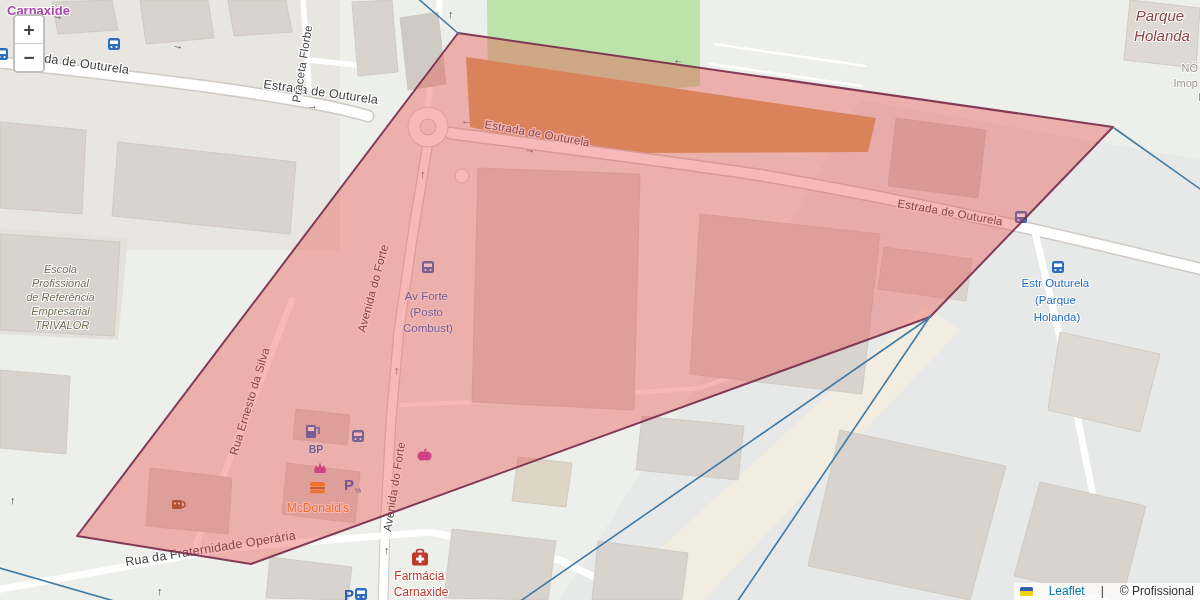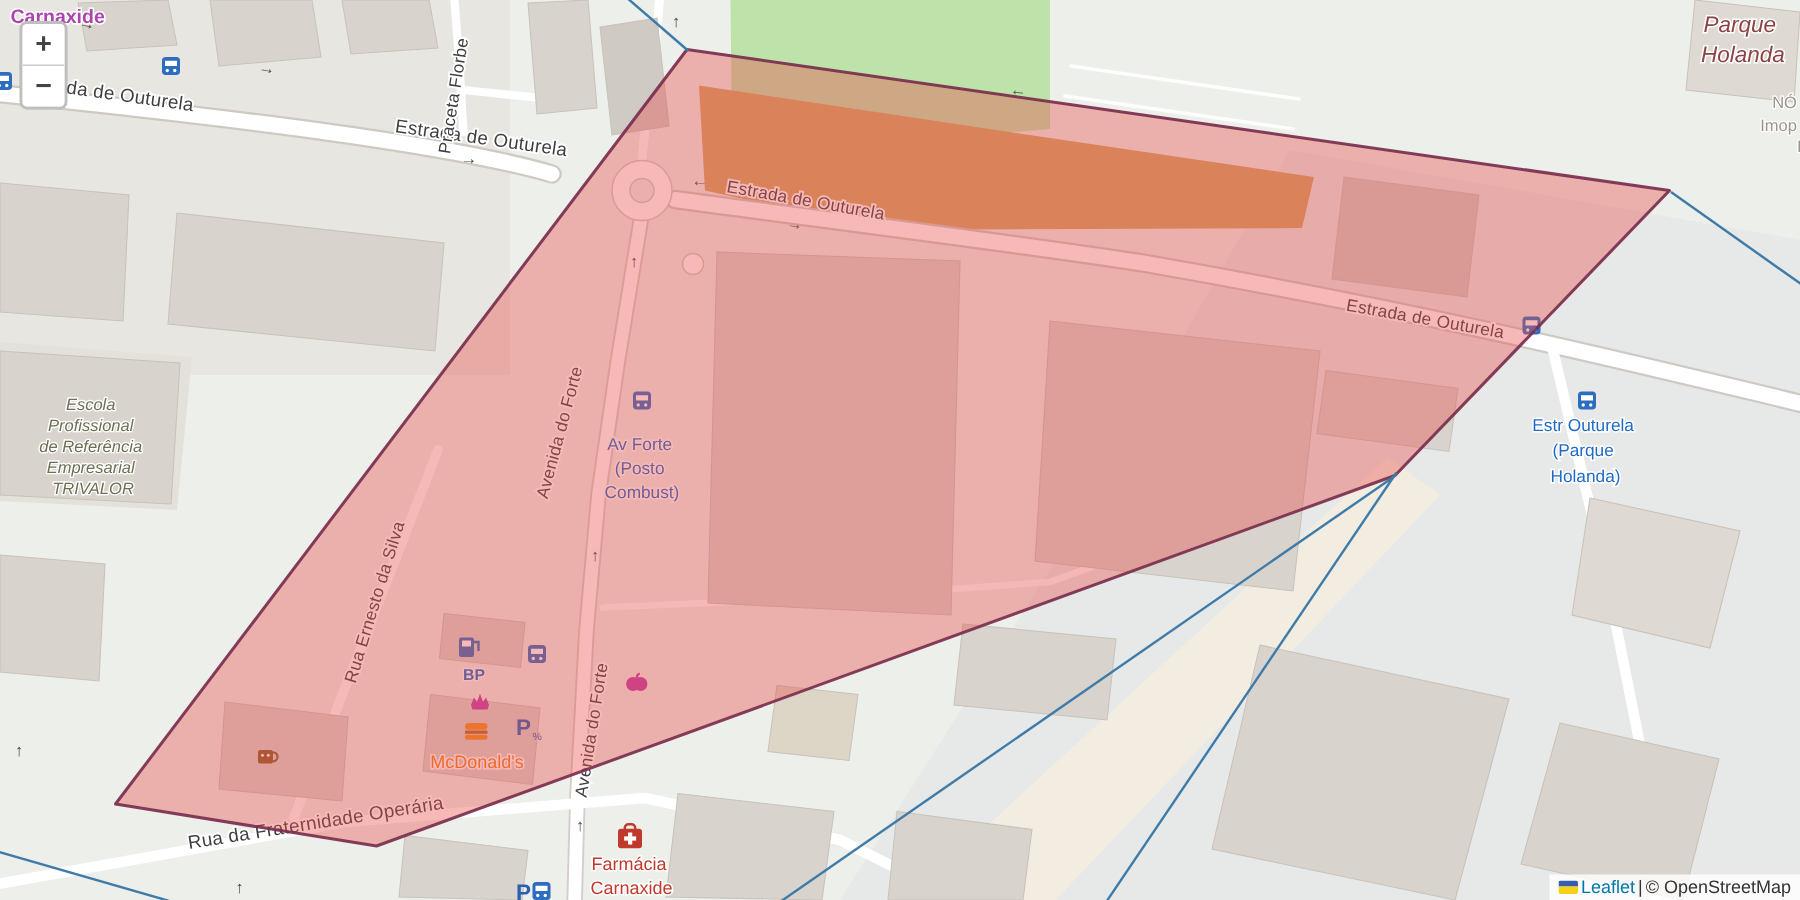--- a/index.html
+++ b/index.html
@@ -22,21 +22,21 @@
   .parking-p{font-size:15px;font-weight:bold;fill:#2b5fb0;}
   .parking-note{font-size:7px;fill:#2b5fb0;}
   
   .zoom-ctl{position:absolute;left:13px;top:14px;width:28px;border:2px solid rgba(0,0,0,.25);
     border-radius:5px;background:#fff;overflow:hidden;z-index:10;}
   .zoom-btn{width:28px;height:27px;line-height:27px;text-align:center;font-size:19px;
     font-weight:bold;color:#444;cursor:pointer;background:#fff;user-select:none;}
   .zoom-btn + .zoom-btn{border-top:1px solid #ccc;}
   
   .attrib{position:absolute;right:0;bottom:0;background:rgba(255,255,255,.82);
-    padding:1px 6px 2px 6px;font-size:12px;color:#333;z-index:10;display:flex;align-items:center;gap:2px;}
+    padding:1px 6px 2px 6px;font-size:12px;color:#333;z-index:10;display:flex;align-items:center;gap:16px;}
   .attrib a{color:#0078a8;text-decoration:none;cursor:pointer;}
   .ua-flag{display:inline-block;width:13px;height:9px;border-radius:1.5px;overflow:hidden;}
   .ua-flag .t{display:block;width:100%;height:50%;background:#365fb2;}
   .ua-flag .b{display:block;width:100%;height:50%;background:#f7d117;}
 </style>
 </head>
 <body>
 
 <div class="map-root">
 <svg width="1200" height="600" viewBox="0 0 1200 600">
@@ -265,15 +265,15 @@
     <div class="zoom-btn">−</div>
   </div>
 
   <div class="attrib">
     <span class="ua-flag">
         <span class="t"></span>
         <span class="b"></span>
       </span>
     <a>Leaflet</a>
     <span>|</span>
-    <span>© OpenStreetMap</span>
+    <span>© Profissional</span>
   </div>
 </div>
 
 </body></html>

